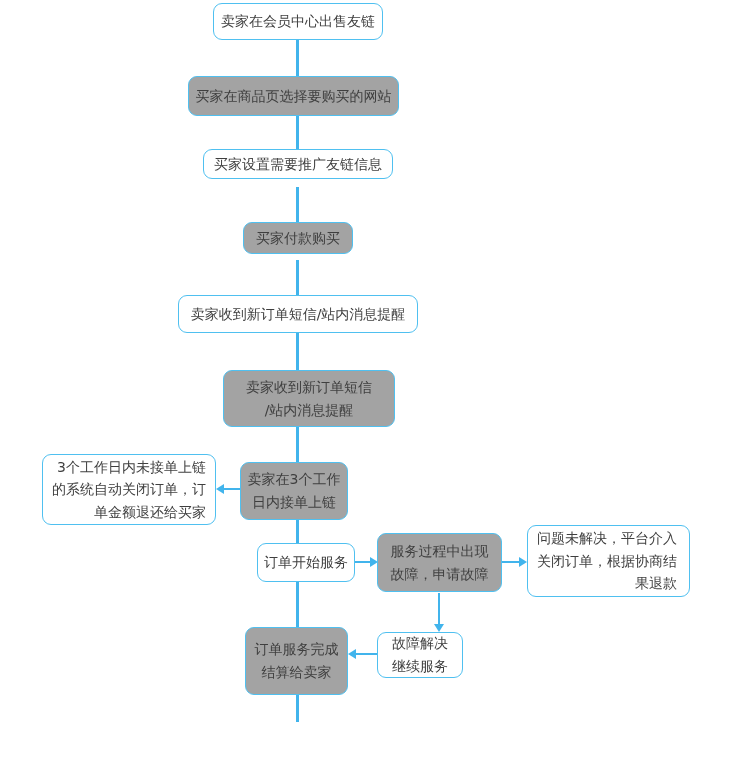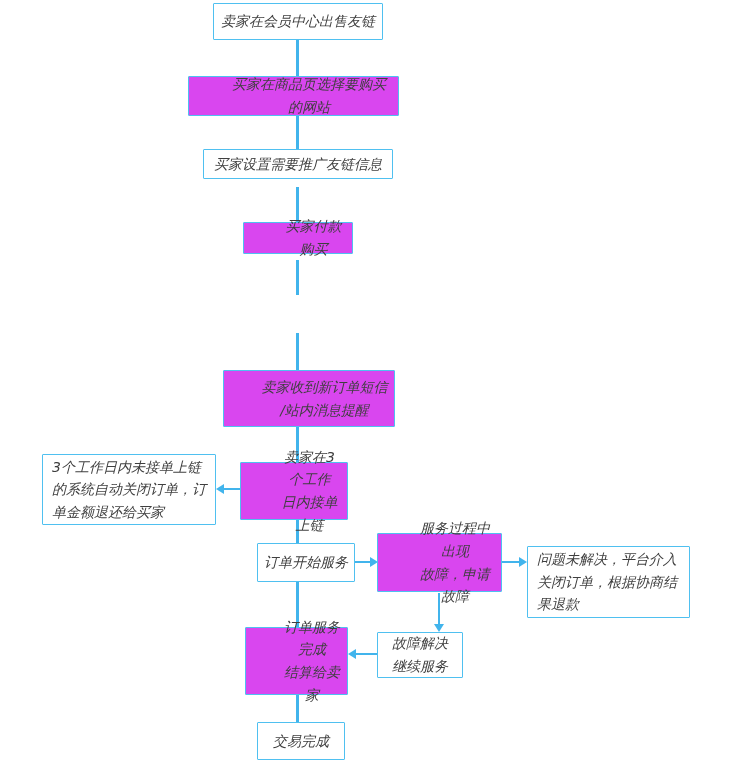--- a/index.html
+++ b/index.html
@@ -8,36 +8,35 @@
     width: 729px;
     height: 772px;
     background: #ffffff;
     font-family: "DejaVu Sans", "Liberation Sans", sans-serif;
     overflow: hidden;
   }
   .node {
     position: absolute;
     box-sizing: border-box;
     border: 1px solid #4fc0f0;
-    border-radius: 1px;
+    border-radius: 9px;
     background: #ffffff;
     color: #3f3f3f;
     font-size: 14px;
     line-height: 1.62;
     display: flex;
     align-items: center;
     justify-content: center;
     text-align: center;
     white-space: pre-line;
     padding: 2px 6px;
-    font-style: italic;
   }
-  .node.tint { background: #d946ef; padding-left: 37px; }
+  .node.tint { background: #a3a3a3; }
   .node.left-align {
-    text-align: left;
+    text-align: right;
     justify-content: flex-start;
     padding: 12px 9px;
   }
   .vline {
     position: absolute;
     width: 3px;
     background: #41b4ec;
   }
   .hshaft {
     position: absolute;
@@ -97,32 +96,32 @@
   <div class="vshaft" style="left:438px; top:593px; height:31px;"></div>
   <div class="head down" style="left:434px; top:624px;"></div>
 
   <div class="hshaft" style="left:356px; top:653px; width:41px;"></div>
   <div class="head left" style="left:348px; top:649px;"></div>
 
   <div class="node" style="left:213px; top:3px;   width:170px; height:37px;">卖家在会员中心出售友链</div>
   <div class="node tint" style="left:188px; top:76px;  width:211px; height:40px;">买家在商品页选择要购买的网站</div>
   <div class="node" style="left:203px; top:149px; width:190px; height:30px;">买家设置需要推广友链信息</div>
   <div class="node tint" style="left:243px; top:222px; width:110px; height:32px;">买家付款购买</div>
+  <div class="node" style="left:178px; top:295px; width:240px; height:38px;">卖家收到新订单短信/站内消息提醒</div>
   <div class="node tint" style="left:223px; top:370px; width:172px; height:57px;">卖家收到新订单短信
 /站内消息提醒</div>
   <div class="node left-align" style="left:42px; top:454px; width:174px; height:71px;">3个工作日内未接单上链
 的系统自动关闭订单，订
 单金额退还给买家</div>
   <div class="node tint" style="left:240px; top:462px; width:108px; height:58px;">卖家在3个工作
 日内接单上链</div>
   <div class="node" style="left:257px; top:543px; width:98px; height:39px;">订单开始服务</div>
   <div class="node tint" style="left:377px; top:533px; width:125px; height:59px;">服务过程中出现
 故障，申请故障</div>
-  <div class="node left-align" style="left:527px; top:525px; width:163px; height:72px;margin-top:21px;">问题未解决，平台介入
+  <div class="node left-align" style="left:527px; top:525px; width:163px; height:72px;">问题未解决，平台介入
 关闭订单，根据协商结
 果退款</div>
   <div class="node tint" style="left:245px; top:627px; width:103px; height:68px;">订单服务完成
 结算给卖家</div>
   <div class="node" style="left:377px; top:632px; width:86px;  height:46px;">故障解决
 继续服务</div>
-  <div class="node" style="left:257px; top:722px; width:88px;  height:38px;">交易完成</div>
 
 </div>
 
 </body></html>

